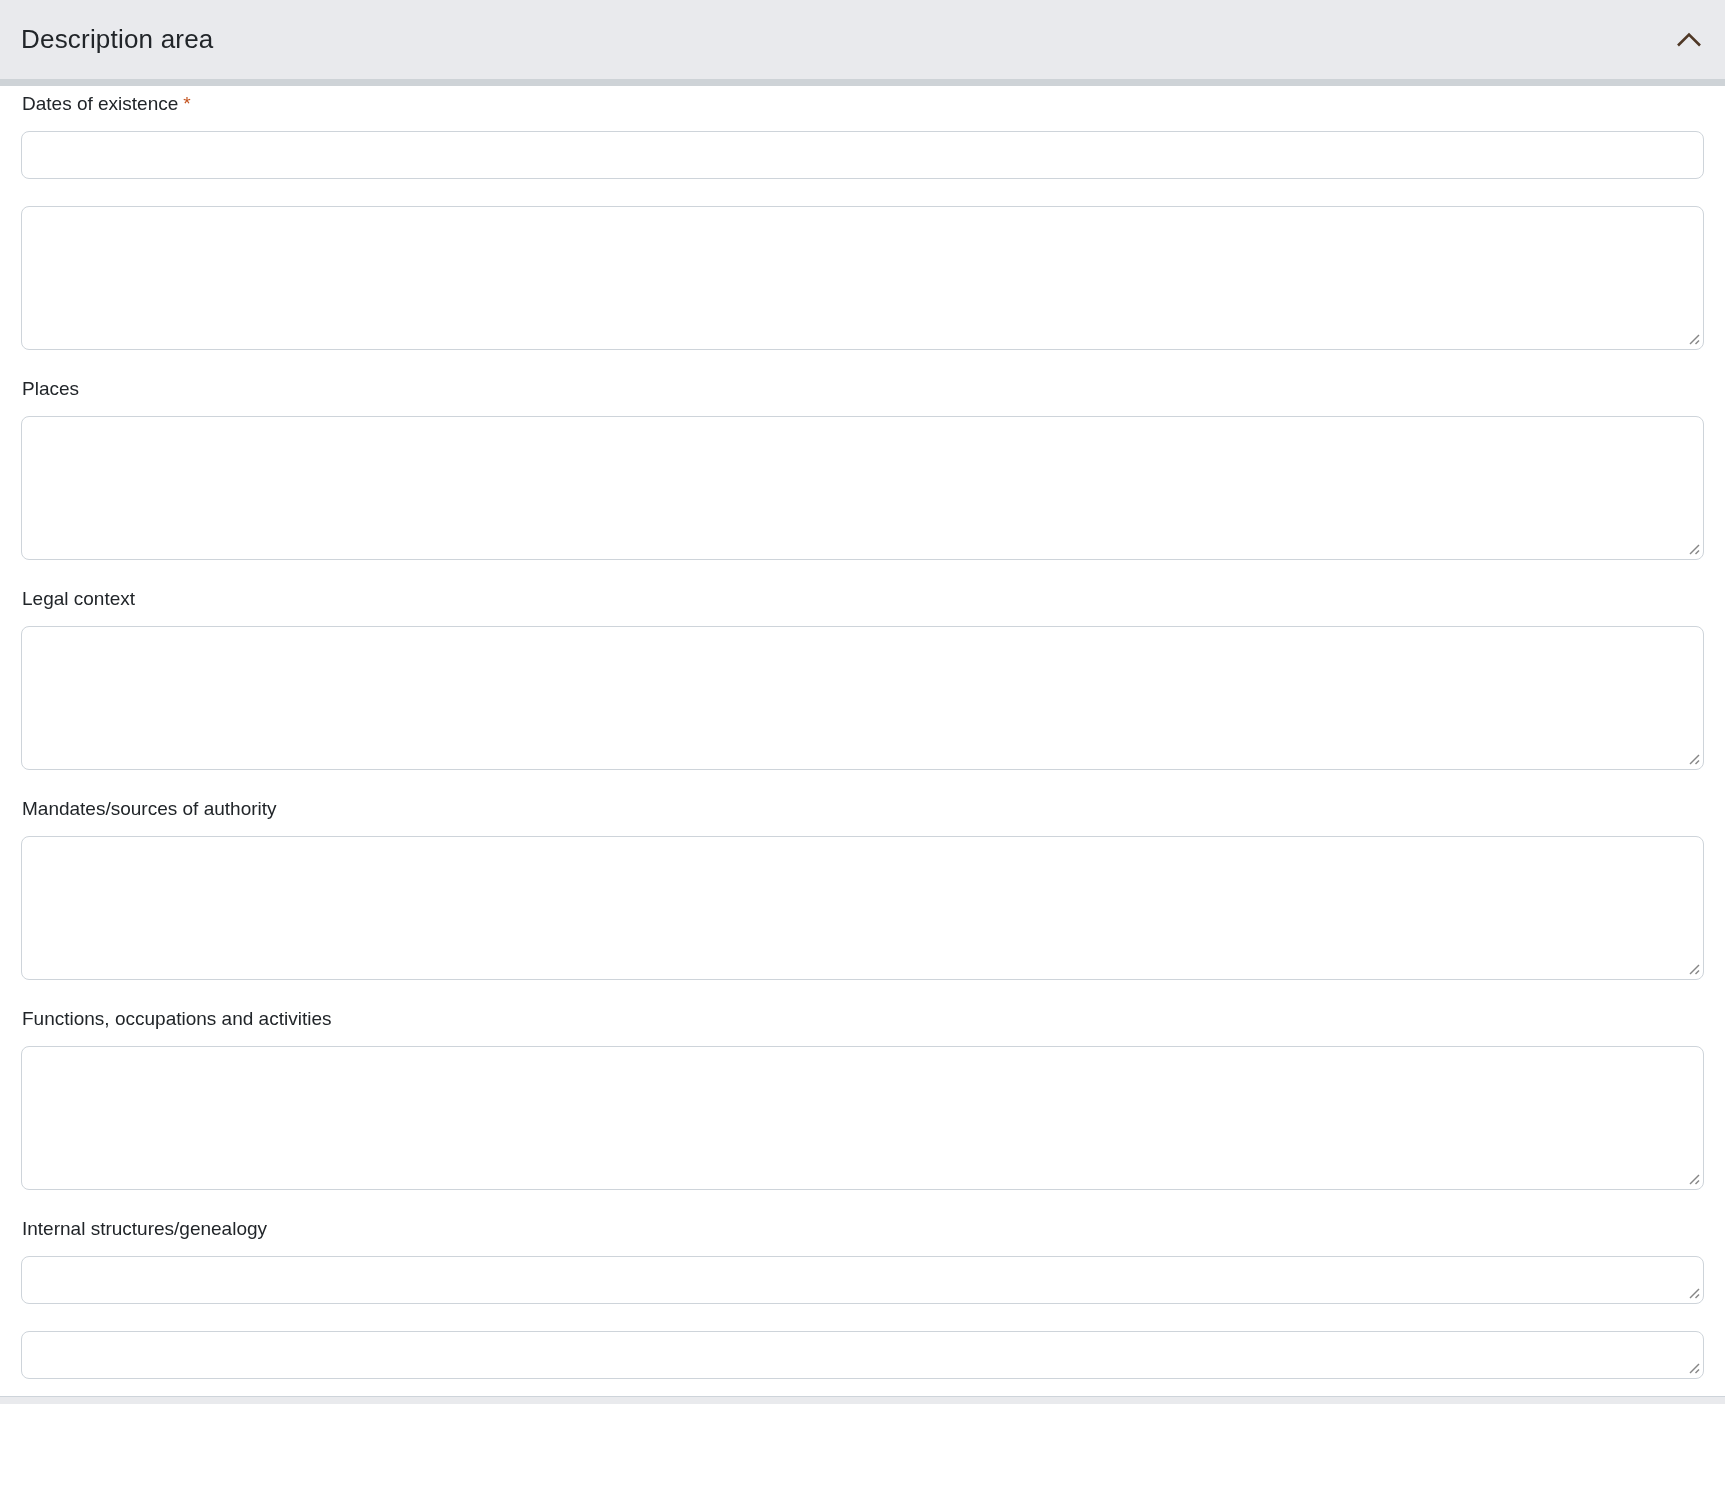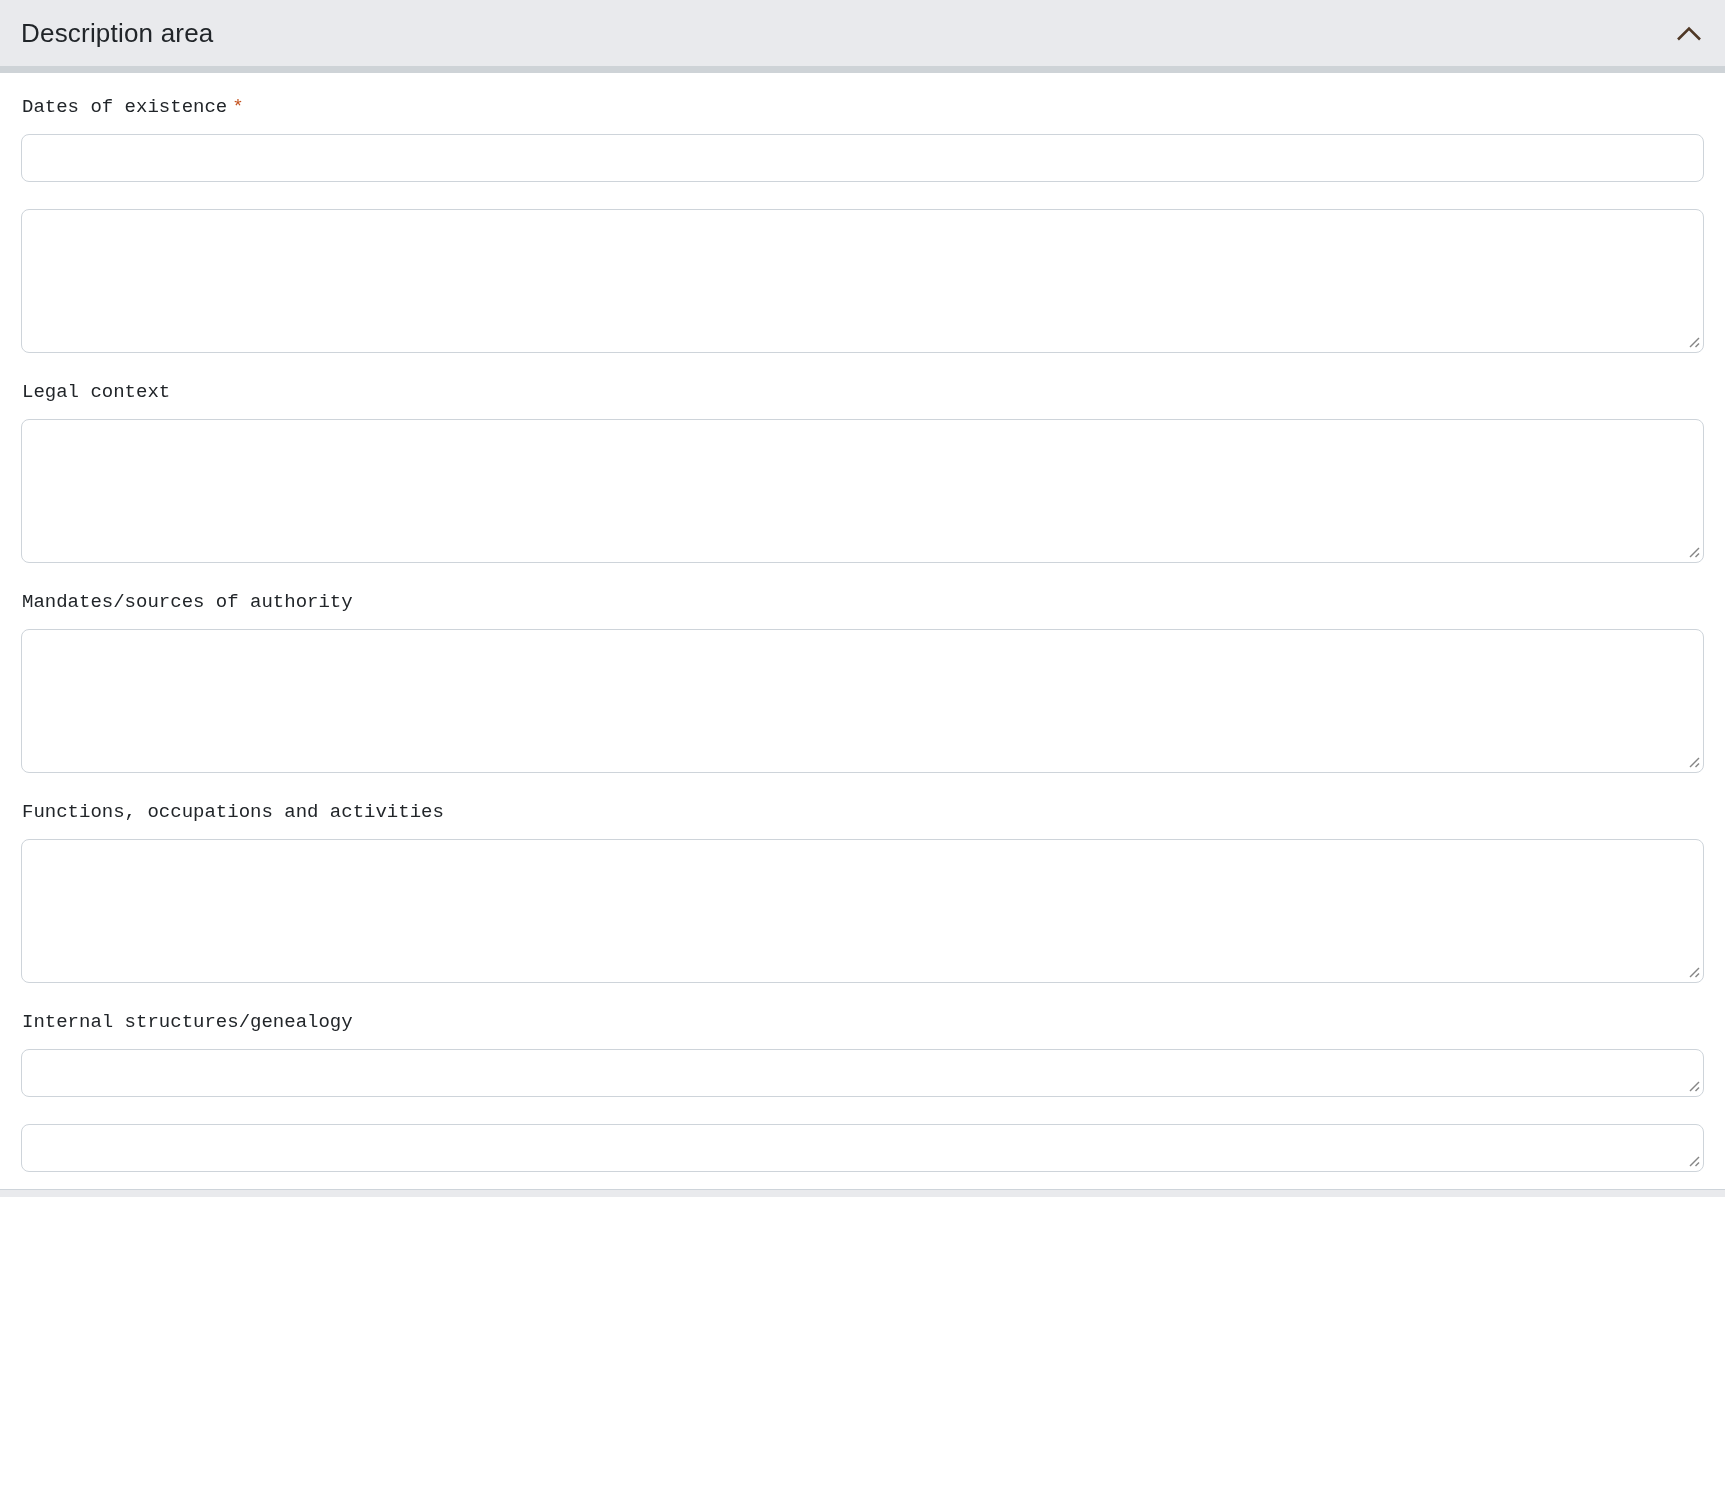--- a/index.html
+++ b/index.html
@@ -15,35 +15,35 @@
   }
   *{box-sizing:border-box;}
   html,body{margin:0;padding:0;}
   body{
     width:1725px;height:1490px;overflow:hidden;
     background:var(--page-bg);
     font-family:"Liberation Sans","DejaVu Sans",sans-serif;
     color:var(--label-text);
   }
   .accordion-header{
-    height:66px;
+    height:79px;
     background:var(--header-bg);
     display:flex;align-items:center;justify-content:space-between;
     padding:0 23px 0 21px;
     cursor:pointer;
   }
   .accordion-title{
     font-size:26px;
     font-weight:400;
     color:var(--header-text);
     letter-spacing:.2px;
   }
   .chevron-wrap{display:flex;align-items:center;}
   .header-strip{height:7px;background:var(--header-strip);}
-  .content{padding:22px 21px 0 21px;font-family:Liberation Mono, monospace;}
+  .content{padding:6px 21px 0 21px;}
   .field-label{
     display:block;
     font-size:19px;
     line-height:24px;
     color:var(--label-text);
     margin:0 0 15px 1px;
   }
   .required-asterisk{color:var(--required-asterisk);margin-left:5px;}
   .text-input{
     display:block;width:100%;height:48px;
@@ -109,20 +109,32 @@
       <textarea style=""></textarea>
       <span class="resize-handle">
         <svg width="14" height="14" viewBox="0 0 14 14">
             <line x1="3" y1="12" x2="12" y2="3" stroke="#868686" stroke-width="1.4"></line>
             <line x1="8.5" y1="12" x2="12" y2="8.5" stroke="#868686" stroke-width="1.4"></line>
           </svg>
       </span>
     </div>
   </div>
 
+  <div class="field-group">
+    <label class="field-label">Places</label>
+    <div class="ta-wrap ta-large">
+      <textarea style=""></textarea>
+      <span class="resize-handle">
+        <svg width="14" height="14" viewBox="0 0 14 14">
+            <line x1="3" y1="12" x2="12" y2="3" stroke="#868686" stroke-width="1.4"></line>
+            <line x1="8.5" y1="12" x2="12" y2="8.5" stroke="#868686" stroke-width="1.4"></line>
+          </svg>
+      </span>
+    </div>
+  </div>
 
   <div class="field-group">
     <label class="field-label">Legal context</label>
     <div class="ta-wrap ta-large">
       <textarea style=""></textarea>
       <span class="resize-handle">
         <svg width="14" height="14" viewBox="0 0 14 14">
             <line x1="3" y1="12" x2="12" y2="3" stroke="#868686" stroke-width="1.4"></line>
             <line x1="8.5" y1="12" x2="12" y2="8.5" stroke="#868686" stroke-width="1.4"></line>
           </svg>

